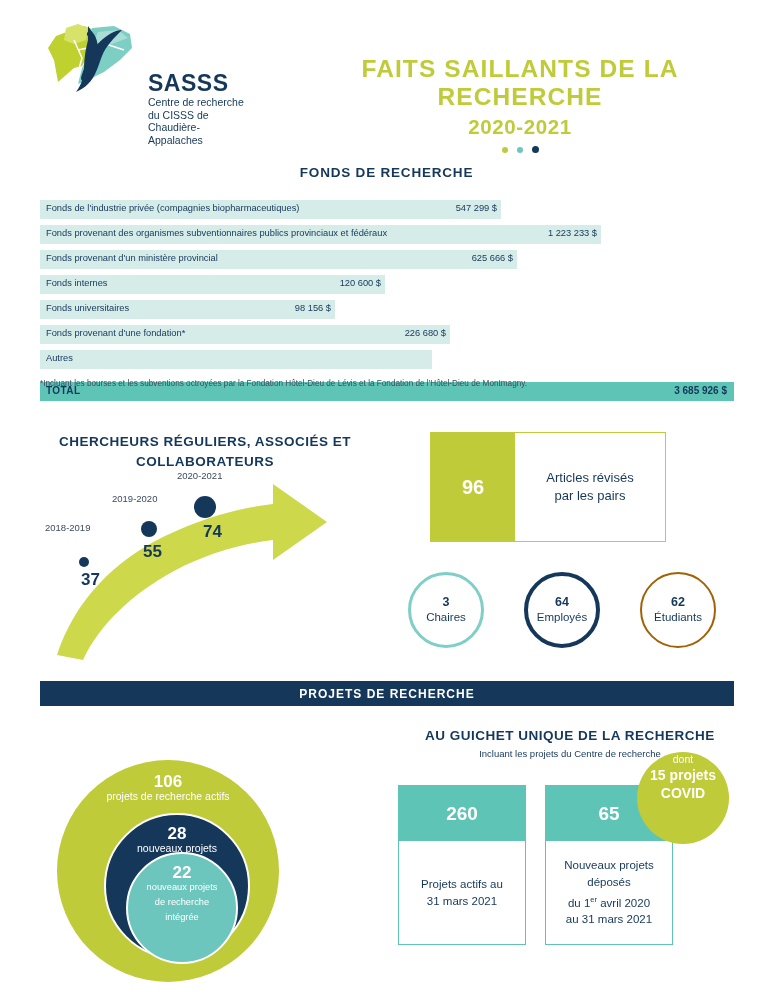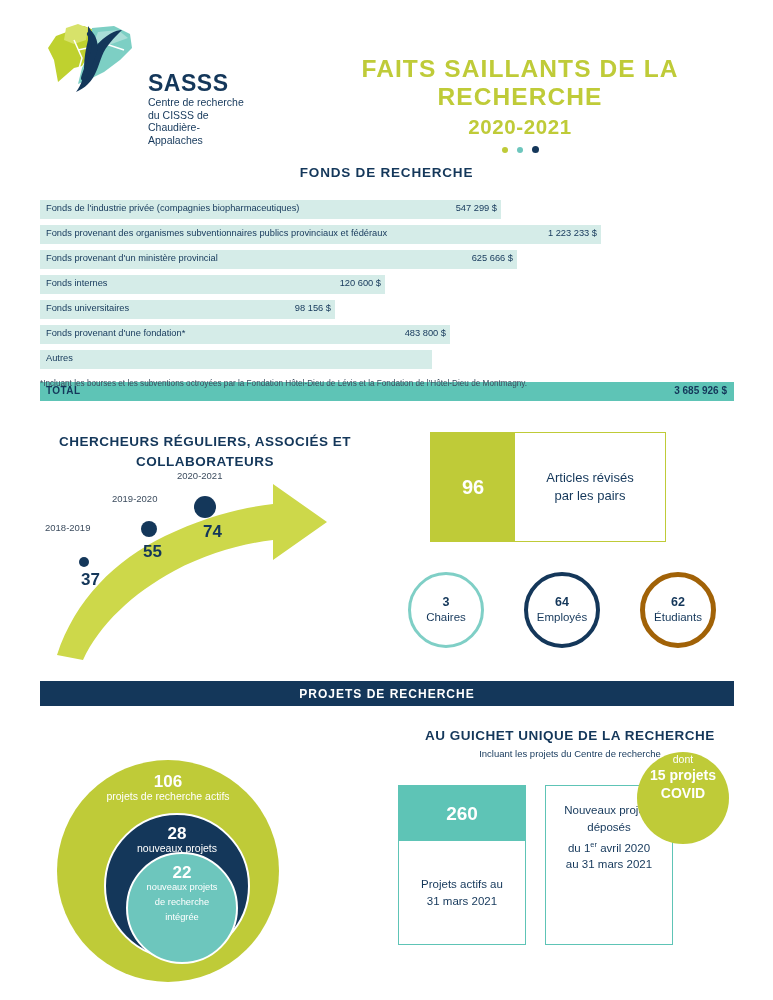--- a/index.html
+++ b/index.html
@@ -60,21 +60,21 @@
 
   
   .stat-circles{position:absolute;left:400px;top:572px;width:330px;height:80px;}
   .stat-c{position:absolute;width:76px;height:76px;border-radius:50%;
     box-sizing:border-box;display:flex;flex-direction:column;align-items:center;
     justify-content:center;background:#ffffff;}
   .stat-c .n{font-size:12.5px;font-weight:bold;color:#14375a;line-height:15px;}
   .stat-c .l{font-size:11.5px;color:#14375a;line-height:15px;}
   .sc1{left:8px;border:3px solid #7fcfc6;}
   .sc2{left:124px;border:4px solid #14375a;}
-  .sc3{left:240px;border:5px solid #a16207;}
+  .sc3{left:240px;border:2px solid #a16207;}
 
   
   .banner{position:absolute;left:40px;top:681px;width:694px;height:25px;background:#14375a;
     display:flex;align-items:center;justify-content:center;}
   .banner span{color:#ffffff;font-size:12px;font-weight:bold;letter-spacing:1px;}
 
   #centre-title{left:40px;top:726px;width:330px;}
   #guichet-title{left:390px;top:726px;width:360px;}
   .guichet-sub{position:absolute;left:390px;top:748px;width:360px;text-align:center;
     font-size:9.5px;color:#14375a;}
@@ -173,21 +173,21 @@
         <div class="fund-value" style="left: 257px; width: 84px;">120 600 $</div>
       </div>
       <div class="fund-row">
         <div class="fund-bar" style="width: 295px;"></div>
         <div class="fund-label">Fonds universitaires</div>
         <div class="fund-value" style="left: 207px; width: 84px;">98 156 $</div>
       </div>
       <div class="fund-row">
         <div class="fund-bar" style="width: 410px;"></div>
         <div class="fund-label">Fonds provenant d'une fondation*</div>
-        <div class="fund-value" style="left: 322px; width: 84px;">483 800 $</div>
+        <div class="fund-value" style="left: 322px; width: 84px;">226 680 $</div>
       </div>
       <div class="fund-row">
         <div class="fund-bar" style="width: 392px;"></div>
         <div class="fund-label">Autres</div>
         <div class="fund-value" style="left: 304px; width: 84px; margin-top: 28px;">438 291 $</div>
       </div>
       <div class="fund-total">
         <div class="t-label">TOTAL</div>
         <div class="t-value">3 685 926 $</div>
       </div>
@@ -253,20 +253,21 @@
     <div class="cap">260</div>
     <div class="body">
       <div>
         <div>Projets actifs au</div>
         <div>31 mars 2021</div>
       </div>
     </div>
   </div>
 
   <div class="pbox" id="pbox2">
+    <div class="cap">65</div>
     <div class="body">
       <div>
         <div>Nouveaux projets</div>
         <div>déposés</div>
         <div><span>du  1</span><sup>er</sup><span> avril 2020</span></div>
         <div>au 31 mars 2021</div>
       </div>
     </div>
   </div>
 

